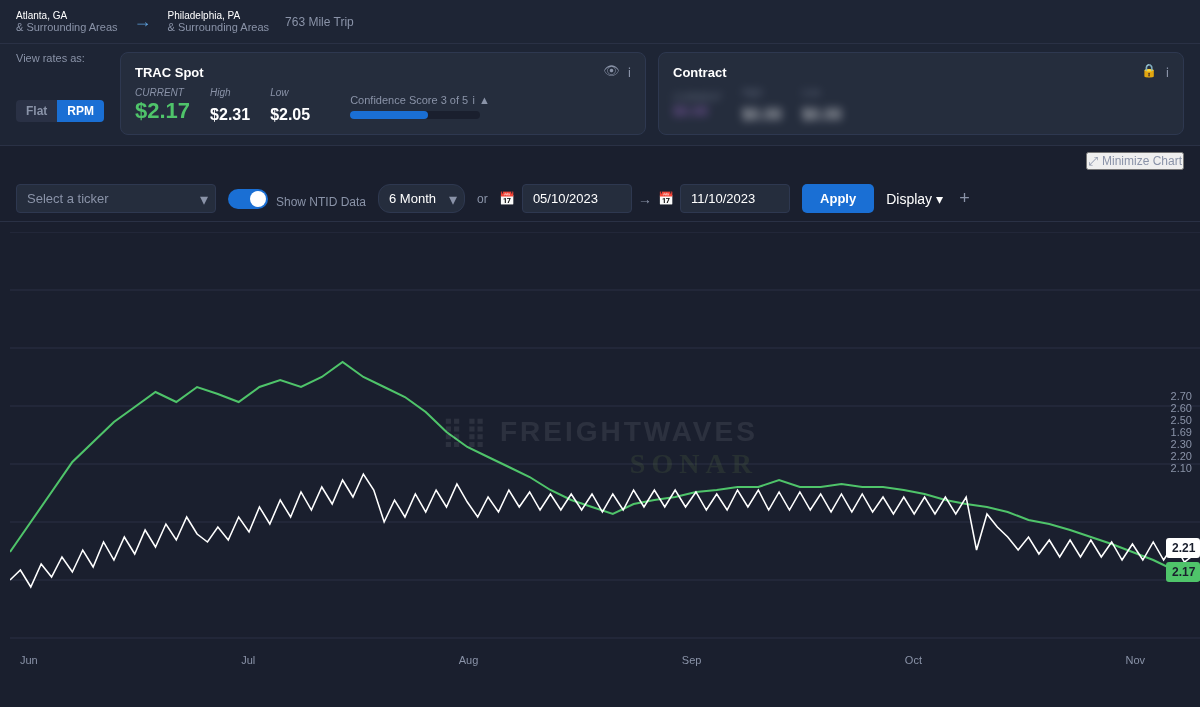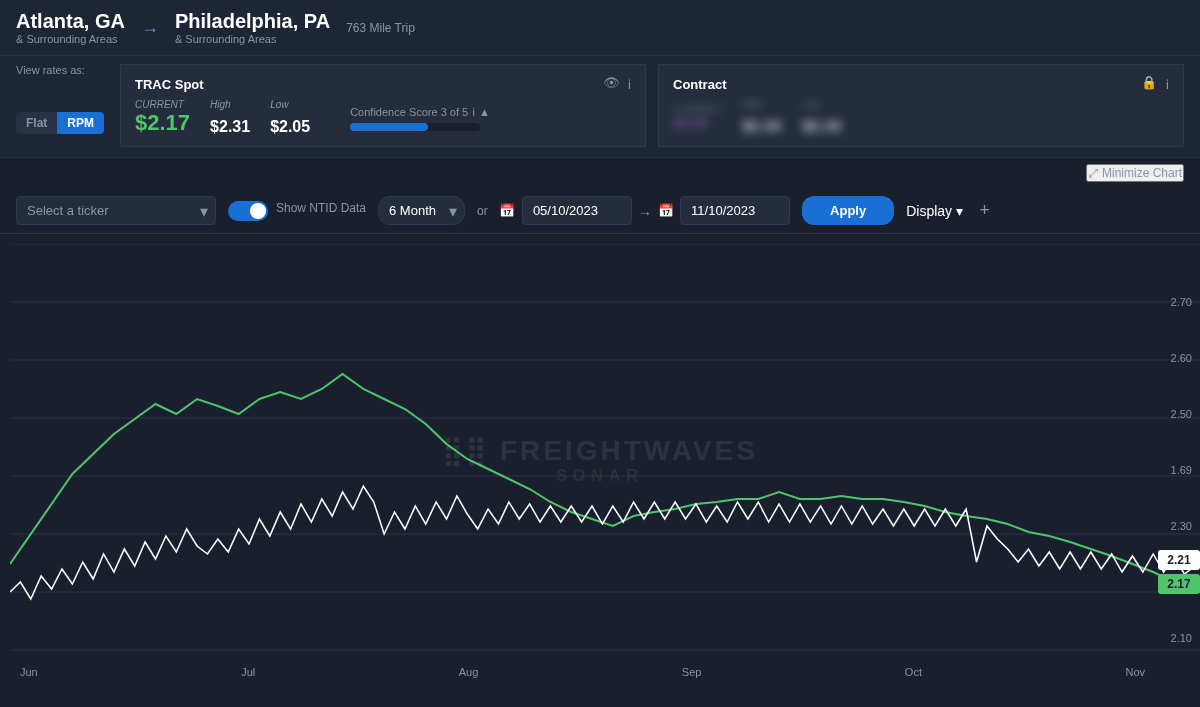--- a/index.html
+++ b/index.html
@@ -7,42 +7,42 @@
 
     .top-bar {
       background: #1e2535;
       padding: 10px 16px;
       display: flex;
       align-items: center;
       gap: 12px;
       border-bottom: 1px solid #2a3145;
     }
     .location-block { display: flex; flex-direction: column; }
-    .location-name { font-size: 20px; font-weight: 700; color: #fff; }
+    .location-name { font-size: 10px; font-weight: 400; color: #fff; }
     .location-sub { font-size: 11px; color: #8a93a8; }
     .arrow-icon { color: #5b9bd5; font-size: 18px; margin: 0 4px; }
     .trip-badge { font-size: 12px; color: #8a93a8; margin-left: 4px; }
 
     .rates-bar {
       background: #1e2535;
       padding: 8px 16px 10px;
       border-bottom: 1px solid #2a3145;
       display: flex;
       gap: 16px;
       align-items: flex-start;
     }
     .view-as-block { display: flex; flex-direction: column; gap: 0; }
     .view-as-label { font-size: 11px; color: #8a93a8; }
     .toggle-group { display: flex; border-radius: 4px; overflow: hidden; margin-top: 36px; }
     .toggle-btn { padding: 4px 10px; font-size: 12px; font-weight: 600; cursor: pointer; border: none; }
     .toggle-flat { background: #2a3145; color: #8a93a8; }
     .toggle-rpm { background: #1a6fd4; color: #fff; }
 
     .panel-group { display: flex; gap: 12px; flex: 1; }
-    .panel { background: #252d3d; border-radius: 0; padding: 10px 14px; flex: 1; border: 1px solid #2e3850; }
+    .panel { background: #252d3d; border-radius: 8px; padding: 10px 14px; flex: 1; border: 1px solid #2e3850; }
     .panel-header { display: flex; justify-content: space-between; align-items: center; margin-bottom: 6px; }
     .panel-title { font-size: 13px; font-weight: 600; color: #fff; }
     .panel-icons { display: flex; gap: 8px; color: #8a93a8; font-size: 13px; }
     .panel-data { display: flex; gap: 20px; align-items: center; }
     .data-item { display: flex; flex-direction: column; }
     .data-label { font-size: 10px; color: #8a93a8; font-style: italic; }
     .data-value-current { font-size: 22px; font-weight: 700; color: #4fc46a; }
     .data-value { font-size: 16px; font-weight: 600; color: #fff; margin-top: 8px; }
     .confidence-block { margin-left: 20px; }
     .conf-label { font-size: 11px; color: #8a93a8; }
@@ -74,21 +74,21 @@
       padding: 6px 30px 6px 10px;
       font-size: 13px;
       width: 200px;
       appearance: none;
       cursor: pointer;
       position: relative;
     }
     .ticker-wrapper { position: relative; display: inline-block; }
     .ticker-wrapper::after { content: '▾'; position: absolute; right: 8px; top: 50%; transform: translateY(-50%); color: #8a93a8; pointer-events: none; }
 
-    .toggle-switch { display: flex; align-items: flex-start; gap: 8px; }
+    .toggle-switch { display: flex; align-items: flex-end; gap: 8px; }
     .switch { width: 40px; height: 20px; background: #1a6fd4; border-radius: 10px; position: relative; cursor: pointer; }
     .switch::after { content: ''; width: 16px; height: 16px; background: #fff; border-radius: 50%; position: absolute; top: 2px; right: 2px; }
     .switch-label { font-size: 12px; color: #8a93a8; }
 
     .month-select {
       background: #252d3d;
       border: 1px solid #2e3850;
       border-radius: 12px;
       color: #fff;
       padding: 6px 28px 6px 10px;
@@ -110,22 +110,22 @@
       font-size: 13px;
       width: 110px;
     }
     .cal-icon { color: #8a93a8; font-size: 13px; }
     .arrow-right { color: #8a93a8; font-size: 14px; }
 
     .apply-btn {
       background: #1a6fd4;
       color: #fff;
       border: none;
-      border-radius: 12px;
-      padding: 7px 28px;
+      border-radius: 5px;
+      padding: 7px 18px;
       font-size: 13px;
       font-weight: 600;
       cursor: pointer;
     }
     .display-btn {
       background: transparent;
       color: #fff;
       border: none;
       font-size: 14px;
       cursor: pointer;
@@ -146,61 +146,60 @@
       background: #1a1f2e;
       position: relative;
       height: 450px;
       padding: 10px 0 30px 10px;
     }
     .chart-watermark {
       position: absolute;
       top: 50%;
       left: 50%;
       transform: translate(-50%, -50%);
-      text-align: center;
+      text-align: right;
       opacity: 0.08;
       pointer-events: none;
     }
     .watermark-fw { font-size: 28px; font-weight: 900; color: #fff; letter-spacing: 3px; }
-    .watermark-sonar { font-size: 16px; font-weight: 700; color: #bef264; letter-spacing: 6px; }
+    .watermark-sonar { font-size: 28px; font-weight: 700; color: #bef264; letter-spacing: 6px; font-family: Liberation Serif, serif; }
 
     .chart-svg { width: 100%; height: 100%; }
 
     .y-axis-labels {
       position: absolute;
       right: 0;
       top: 10px;
       bottom: 40px;
       width: 50px;
       display: flex;
       flex-direction: column;
-      justify-content: flex-end;
+      justify-content: center;
       padding: 0 8px;
-      gap: 44px;
     }
     .y-label { font-size: 11px; color: #8a93a8; text-align: right; }
 
     .x-axis-labels {
       position: absolute;
       bottom: 6px;
       left: 20px;
       right: 55px;
       display: flex;
       justify-content: space-between;
     }
     .x-label { font-size: 11px; color: #8a93a8; }
 
     .end-labels {
       position: absolute;
       right: 0;
       bottom: 90px;
       display: flex;
       flex-direction: column;
       gap: 4px;
-      width: 42px;
+      width: 34px;
     }
     .end-label-white { background: #fff; color: #1a1f2e; font-size: 12px; font-weight: 700; padding: 3px 6px; border-radius: 3px; text-align: center; }
     .end-label-green { background: #4fc46a; color: #1a1f2e; font-size: 12px; font-weight: 700; padding: 3px 6px; border-radius: 3px; text-align: center; }
   </style>
 </head>
 <body>
 
 <div class="top-bar">
   <div class="location-block">
     <span class="location-name">Atlanta, GA</span>

